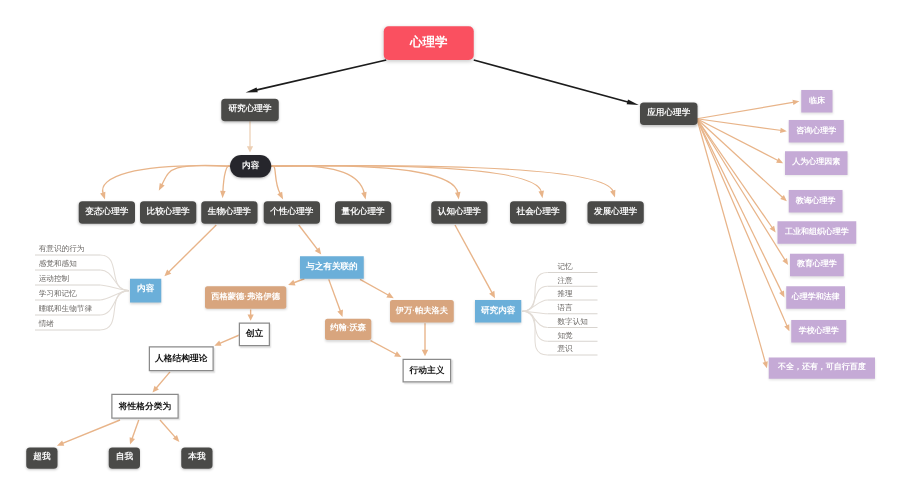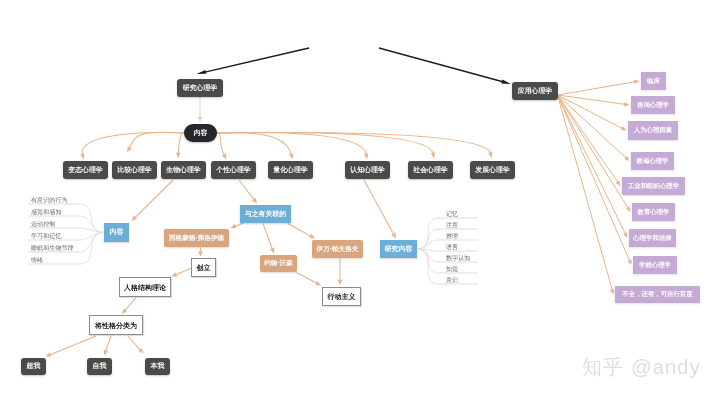--- a/index.html
+++ b/index.html
@@ -122,20 +122,21 @@
   <path d="M 418.0 249.0 C 425.7 249.0 430.3 240.0 438.0 240.0" fill="none" stroke="#e2dcd6" stroke-width="0.85"></path>
   <line x1="438.0" y1="251.0" x2="478.0" y2="251.0" stroke="#d8d4cf" stroke-width="0.8"></line>
   <path d="M 418.0 249.0 C 422.0 249.0 434.0 251.0 438.0 251.0" fill="none" stroke="#e2dcd6" stroke-width="0.85"></path>
   <line x1="438.0" y1="262.0" x2="478.0" y2="262.0" stroke="#d8d4cf" stroke-width="0.8"></line>
   <path d="M 418.0 249.0 C 427.8 249.0 428.2 262.0 438.0 262.0" fill="none" stroke="#e2dcd6" stroke-width="0.85"></path>
   <line x1="438.0" y1="273.0" x2="478.0" y2="273.0" stroke="#d8d4cf" stroke-width="0.8"></line>
   <path d="M 418.0 249.0 C 433.5 249.0 422.5 273.0 438.0 273.0" fill="none" stroke="#e2dcd6" stroke-width="0.85"></path>
   <line x1="438.0" y1="284.0" x2="478.0" y2="284.0" stroke="#d8d4cf" stroke-width="0.8"></line>
   <path d="M 418.0 249.0 C 439.2 249.0 416.8 284.0 438.0 284.0" fill="none" stroke="#e2dcd6" stroke-width="0.85"></path>
   </svg>
+  <div class="node n-root" id="root" style="left:307px;top:21px;width:72px;height:27px">心理学</div>
   <div class="node n-dark" id="research" style="left:177px;top:79px;width:46px;height:18px">研究心理学</div>
   <div class="node n-dark" id="applied" style="left:512px;top:82px;width:46px;height:18px">应用心理学</div>
   <div class="node n-pill" id="hub" style="left:184px;top:124px;width:33px;height:18px">内容</div>
   <div class="node n-dark" id="br0" style="left:63px;top:161px;width:45px;height:18px">变态心理学</div>
   <div class="node n-dark" id="br1" style="left:112px;top:161px;width:45px;height:18px">比较心理学</div>
   <div class="node n-dark" id="br2" style="left:161px;top:161px;width:45px;height:18px">生物心理学</div>
   <div class="node n-dark" id="br3" style="left:211px;top:161px;width:45px;height:18px">个性心理学</div>
   <div class="node n-dark" id="br4" style="left:268px;top:161px;width:45px;height:18px">量化心理学</div>
   <div class="node n-dark" id="br5" style="left:345px;top:161px;width:45px;height:18px">认知心理学</div>
   <div class="node n-dark" id="br6" style="left:408px;top:161px;width:45px;height:18px">社会心理学</div>
@@ -168,14 +169,13 @@
   <div class="leaf" style="left:31px;top:233.0px">学习和记忆</div>
   <div class="leaf" style="left:31px;top:245.0px">睡眠和生物节律</div>
   <div class="leaf" style="left:31px;top:257.0px">情绪</div>
   <div class="leaf" style="left:446px;top:211.0px">记忆</div>
   <div class="leaf" style="left:446px;top:222.0px">注意</div>
   <div class="leaf" style="left:446px;top:233.0px">推理</div>
   <div class="leaf" style="left:446px;top:244.0px">语言</div>
   <div class="leaf" style="left:446px;top:255.0px">数字认知</div>
   <div class="leaf" style="left:446px;top:266.0px">知觉</div>
   <div class="leaf" style="left:446px;top:277.0px">意识</div>
-  <div class="wm">知乎 @andy</div>
 </div>
 
 </body></html>

